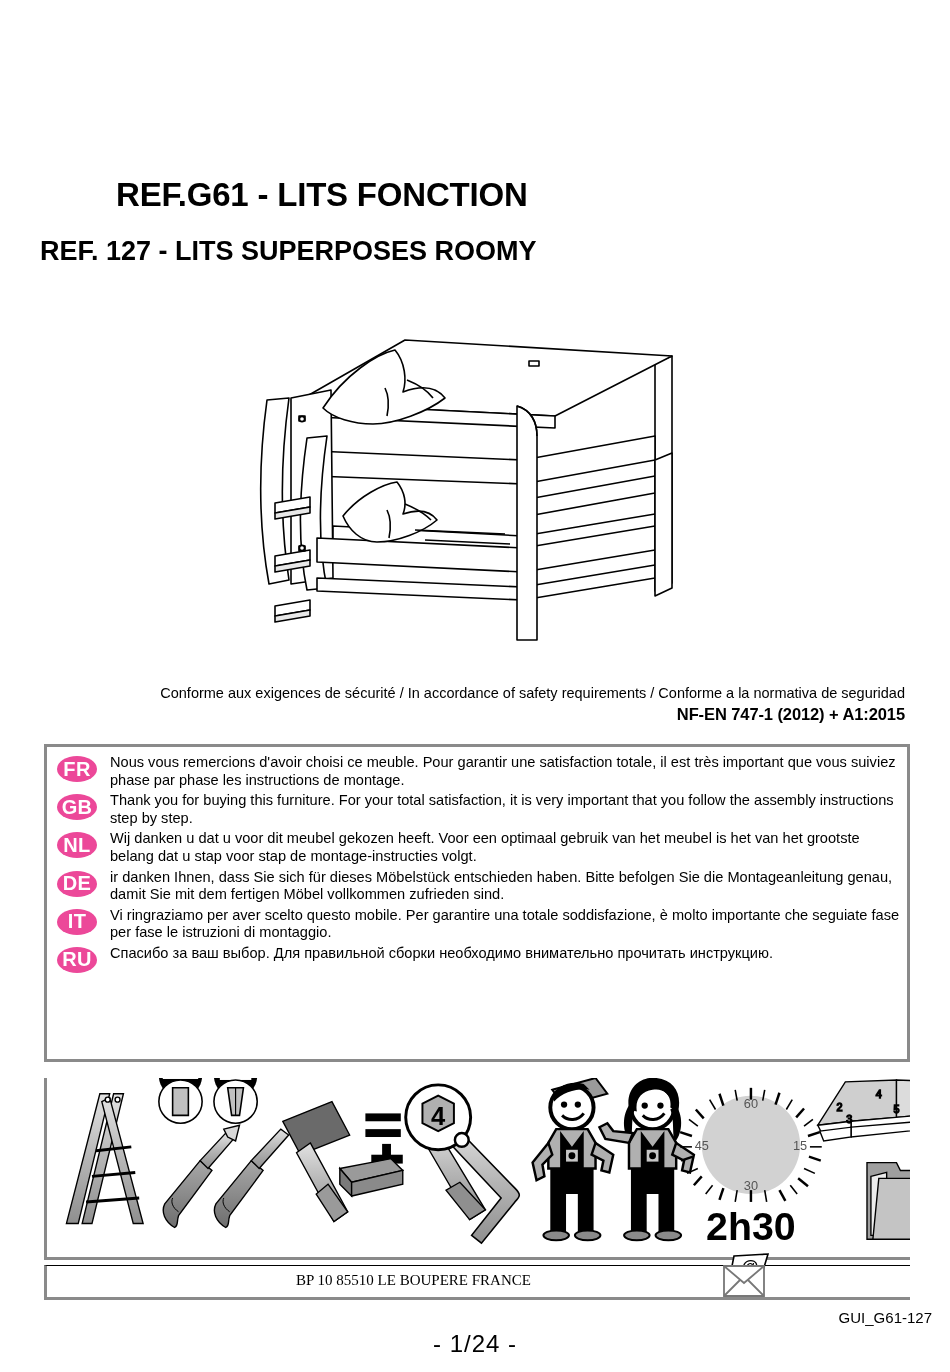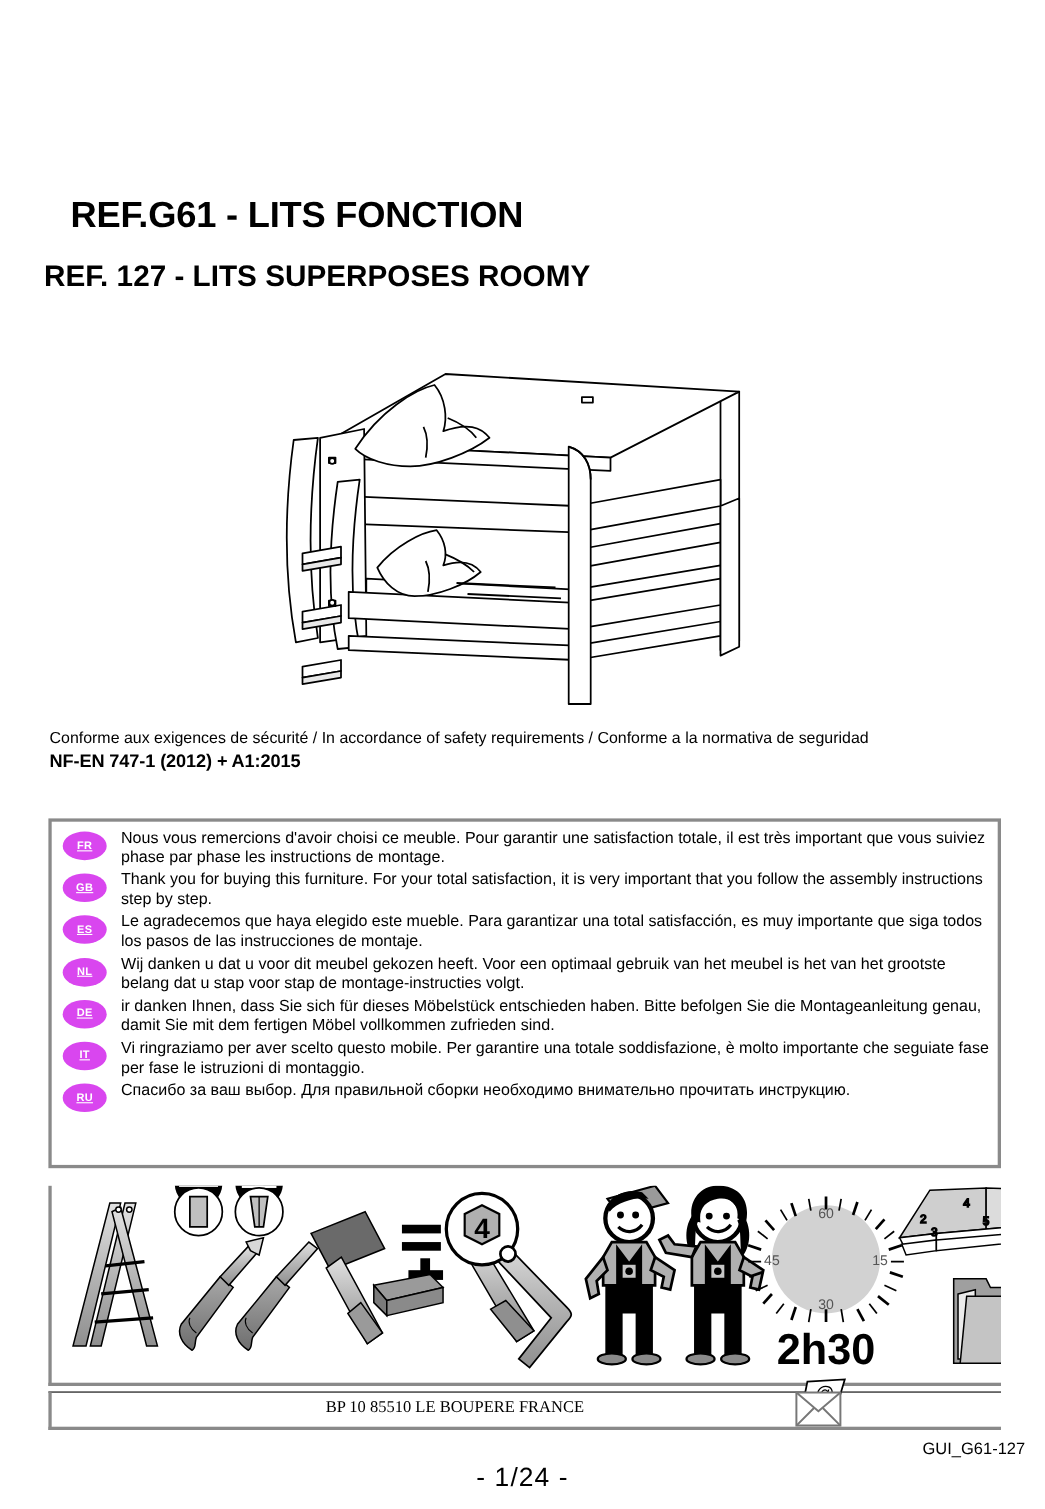--- a/index.html
+++ b/index.html
@@ -19,21 +19,21 @@
     position: absolute;
     inset: 0;
   }
 
   
   .title-main {
     position: absolute;
     left: 0; right: 0;
     top: 176px;
     text-align: left;
-    padding-left: 64px;
+    padding-left: 116px;
     font-size: 33px;
     font-weight: bold;
     letter-spacing: -0.2px;
     white-space: nowrap;
   }
   .title-sub {
     position: absolute;
     left: 0; right: 0;
     top: 236px;
     text-align: left;
@@ -50,23 +50,23 @@
     top: 288px;
     width: 445px;
     height: 360px;
   }
   .bed-wrap svg { display: block; width: 100%; height: 100%; }
 
   
   .compliance {
     position: absolute;
     left: 45px;
-    top: 663px;
+    top: 685px;
     width: 860px;
-    text-align: left;
+    text-align: right;
     font-size: 14.5px;
     line-height: 17.5px;
   }
   .compliance .norm {
     font-weight: bold;
     font-size: 16.5px;
     line-height: 22px;
     letter-spacing: -0.1px;
   }
 
@@ -89,30 +89,29 @@
   .lang-row {
     display: flex;
     align-items: flex-start;
     margin-bottom: 3px;
   }
   .lang-badge {
     flex: 0 0 auto;
     width: 40px;
     height: 26px;
     border-radius: 50%;
-    background: #d946ef;
+    background: #ec4899;
     color: #fff;
-    font-size: 10px;
+    font-size: 20px;
     font-weight: bold;
     display: flex;
     align-items: center;
     justify-content: center;
     margin-top: 2px;
     letter-spacing: 0.3px;
-    text-decoration: underline;
   }
   .lang-text {
     flex: 1 1 auto;
     padding-left: 13px;
     font-size: 14.6px;
     line-height: 17.6px;
   }
 
   
   .tools-panel {
@@ -249,24 +248,20 @@
 
   <div class="lang-panel">
     <div class="lang-list">
       <div class="lang-row">
         <div class="lang-badge">FR</div>
         <div class="lang-text">Nous vous remercions d'avoir choisi ce meuble. Pour garantir une satisfaction totale, il est très important que vous suiviez phase par phase les instructions de montage.</div>
       </div>
       <div class="lang-row">
         <div class="lang-badge">GB</div>
         <div class="lang-text">Thank you for buying this furniture. For your total satisfaction, it is very important that you follow the assembly instructions step by step.</div>
-      </div>
-      <div class="lang-row">
-        <div class="lang-badge">ES</div>
-        <div class="lang-text">Le agradecemos que haya elegido este mueble. Para garantizar una total satisfacción, es muy importante que siga todos los pasos de las instrucciones de montaje.</div>
       </div>
       <div class="lang-row">
         <div class="lang-badge">NL</div>
         <div class="lang-text">Wij danken u dat u voor dit meubel gekozen heeft. Voor een optimaal gebruik van het meubel is het van het grootste belang dat u stap voor stap de montage-instructies volgt.</div>
       </div>
       <div class="lang-row">
         <div class="lang-badge">DE</div>
         <div class="lang-text">ir danken Ihnen, dass Sie sich für dieses Möbelstück entschieden haben. Bitte befolgen Sie die Montageanleitung genau, damit Sie mit dem fertigen Möbel vollkommen zufrieden sind.</div>
       </div>
       <div class="lang-row">

